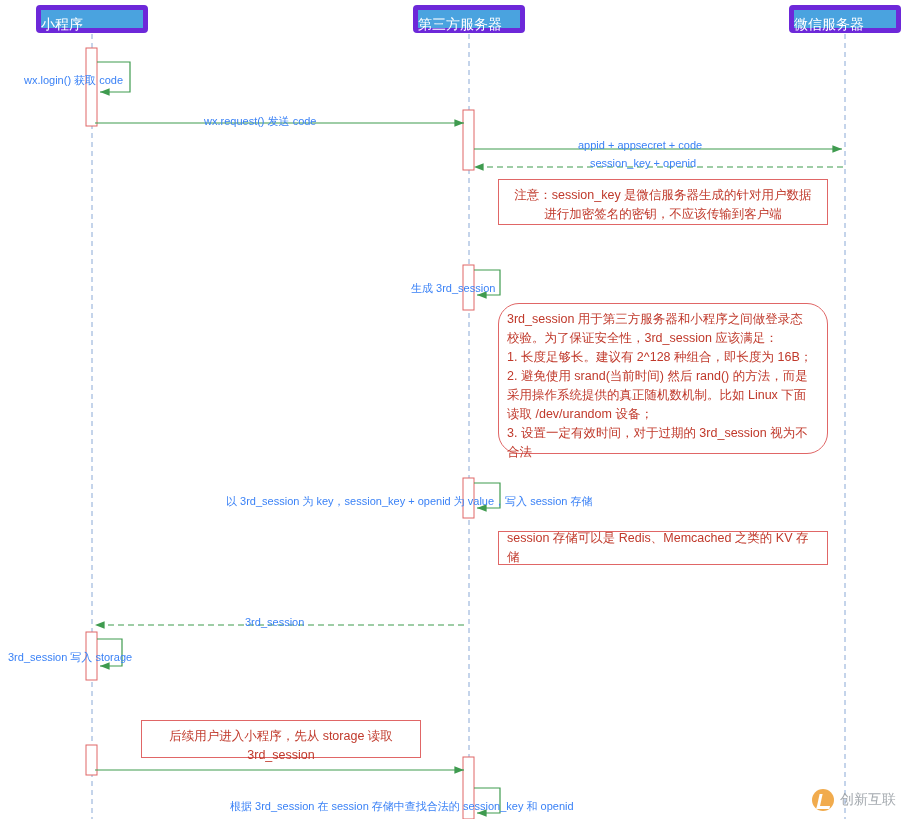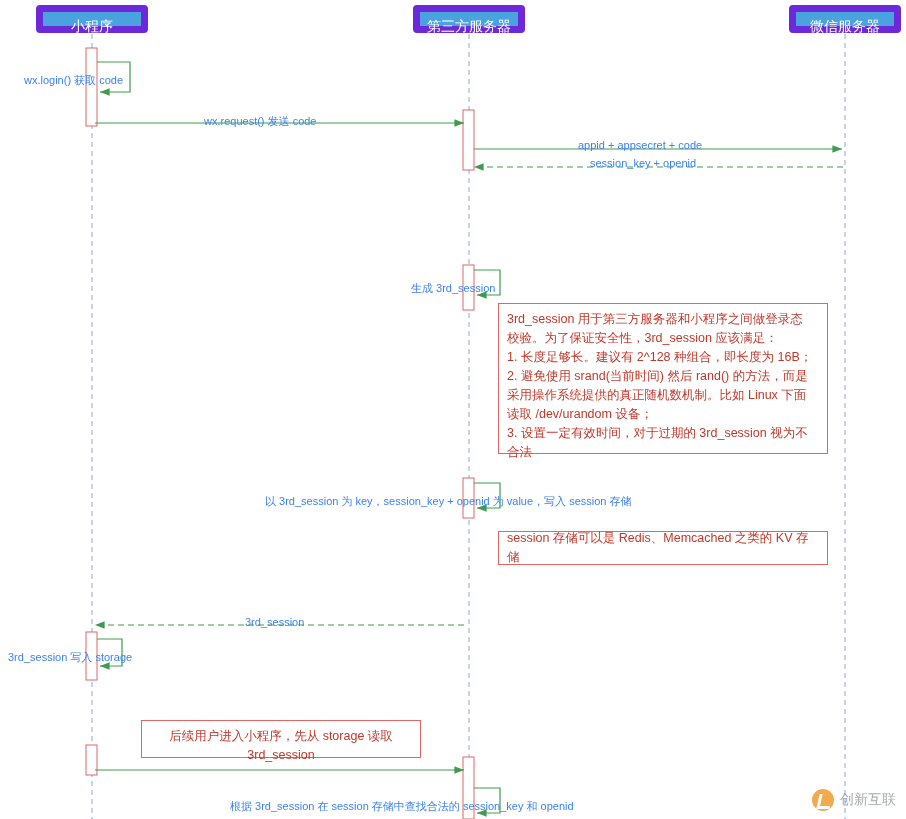--- a/index.html
+++ b/index.html
@@ -21,25 +21,25 @@
   svg.layer {
     position: absolute;
     left: 0;
     top: 0;
     width: 906px;
     height: 819px;
   }
   .actor-box {
     position: absolute;
     background: #4aa3df;
-    border: 7px solid #6d28d9;
+    border: 5px solid #6d28d9;
     border-radius: 4px;
     color: #ffffff;
     font-size: 14px;
-    text-align: center;
+    text-align: left;
     line-height: 28px;
     height: 28px;
     box-sizing: border-box;
     white-space: nowrap;
   }
   .msg-label {
     position: absolute;
     font-size: 11px;
     color: #3b82f6;
     white-space: nowrap;
@@ -165,27 +165,31 @@
 
   <div class="actor-box" style="left:36px; top:5px; width:112px;">小程序</div>
   <div class="actor-box" style="left:413px; top:5px; width:112px;">第三方服务器</div>
   <div class="actor-box" style="left:789px; top:5px; width:112px;">微信服务器</div>
 
   <div class="msg-label" style="left:24px; top:73px;">wx.login() 获取 code</div>
   <div class="msg-label" style="left:204px; top:114px;">wx.request() 发送 code</div>
   <div class="msg-label" style="left:578px; top:139px;">appid + appsecret + code</div>
   <div class="msg-label" style="left:590px; top:157px;">session_key + openid</div>
   <div class="msg-label" style="left:411px; top:281px;">生成 3rd_session</div>
-  <div class="msg-label" style="left:226px; top:494px;margin-left:39px;">以 3rd_session 为 key，session_key + openid 为 value，写入 session 存储</div>
+  <div class="msg-label" style="left:226px; top:494px;">以 3rd_session 为 key，session_key + openid 为 value，写入 session 存储</div>
   <div class="msg-label" style="left:245px; top:616px;">3rd_session</div>
   <div class="msg-label" style="left:8px; top:650px;">3rd_session 写入 storage</div>
   <div class="msg-label" style="left:230px; top:799px;">根据 3rd_session 在 session 存储中查找合法的 session_key 和 openid</div>
 
-
-  <div class="note-box note-left" style="left:498px; top:303px; width:330px; height:151px;">
+  <div class="note-box note-center" style="left:498px; top:179px; width:330px; height:46px;">
+    <div>注意：session_key 是微信服务器生成的针对用户数据</div>
+    <div>进行加密签名的密钥，不应该传输到客户端</div>
+  </div>
+
+  <div class="note-box note-left" style="left:498px; top:303px; width:330px; height:151px;border-radius:21px;">
     <div>3rd_session 用于第三方服务器和小程序之间做登录态</div>
     <div>校验。为了保证安全性，3rd_session 应该满足：</div>
     <div>1. 长度足够长。建议有 2^128 种组合，即长度为 16B；</div>
     <div>2. 避免使用 srand(当前时间) 然后 rand() 的方法，而是</div>
     <div>采用操作系统提供的真正随机数机制。比如 Linux 下面</div>
     <div>读取 /dev/urandom 设备；</div>
     <div>3. 设置一定有效时间，对于过期的 3rd_session 视为不</div>
     <div>合法</div>
   </div>
 

